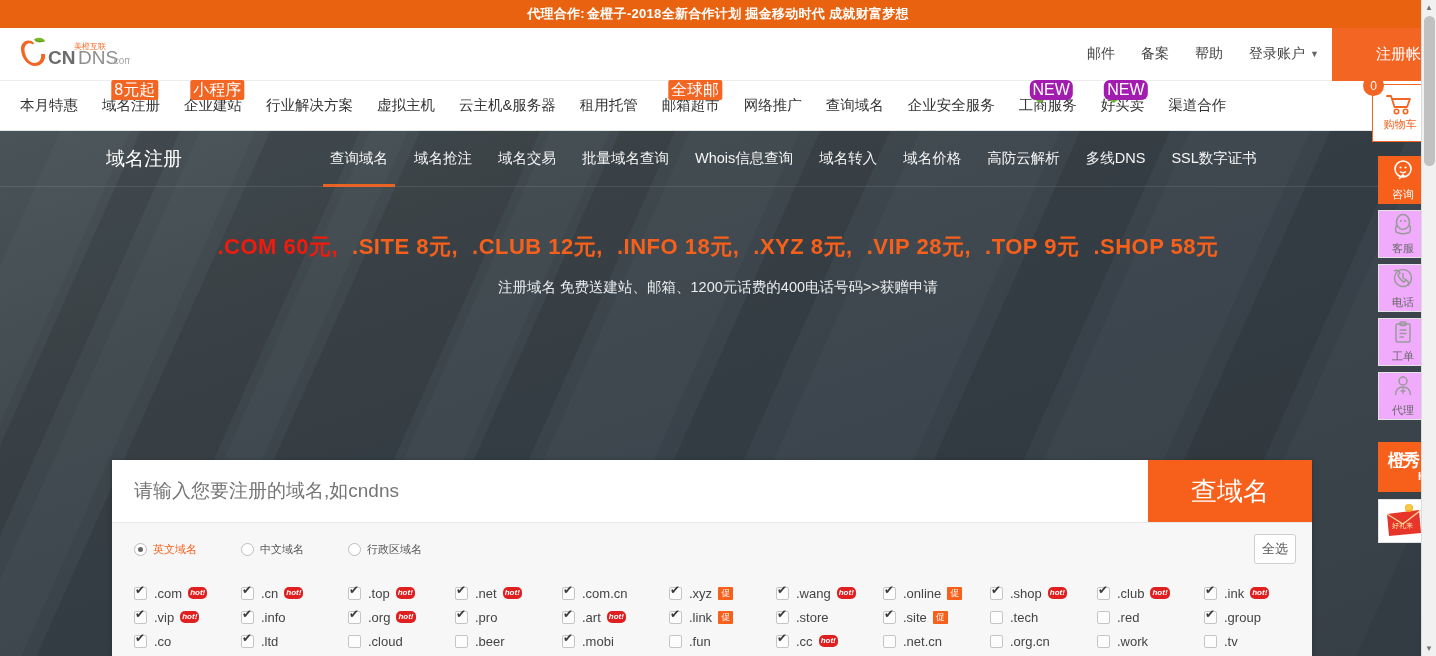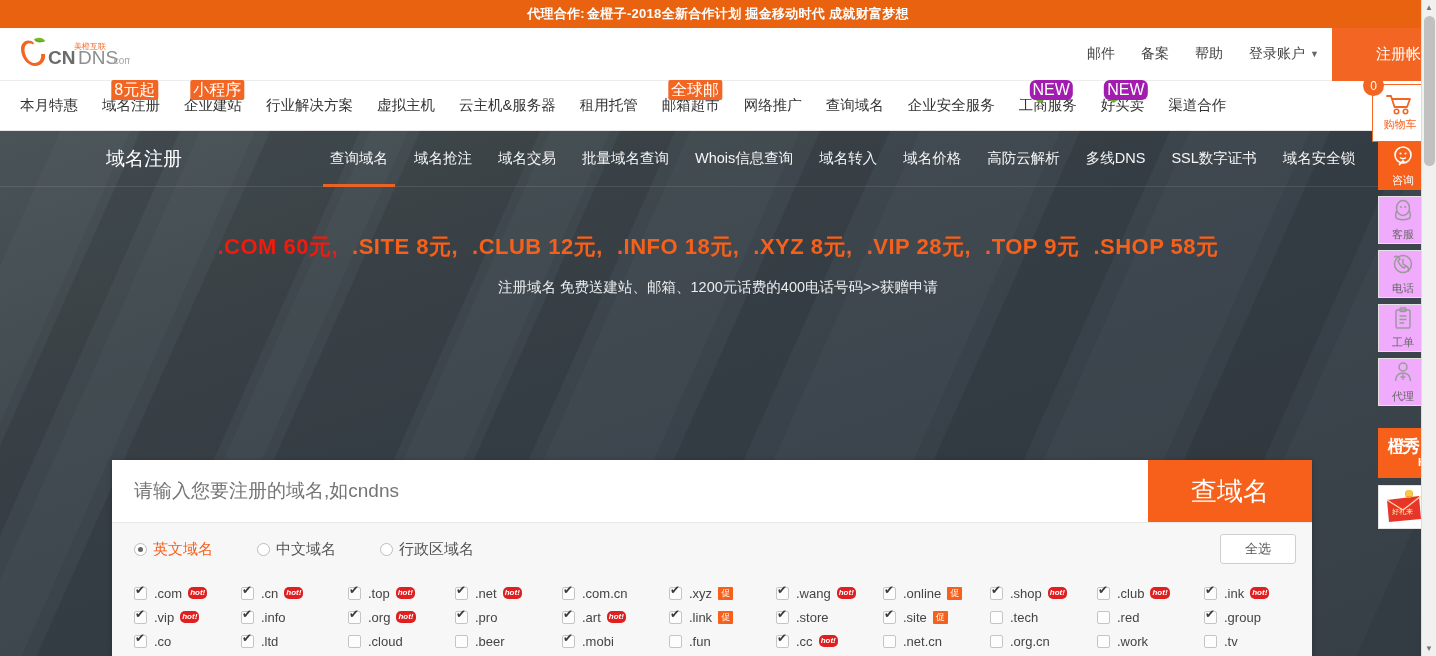--- a/index.html
+++ b/index.html
@@ -140,33 +140,33 @@
   }
   .searchbtn {
     width: 164px; background: #f7601a; color: #fff; border: none;
     font-size: 26px; cursor: pointer; font-family: "Liberation Sans", sans-serif;
   }
   .optionsbar {
     background: #f7f7f7; border-top: 1px solid #e8e8e8;
     display: flex; align-items: center; padding: 11px 16px 11px 22px;
   }
   .radio-group { display: flex; align-items: center; gap: 44px; }
-  .radio-item { display: flex; align-items: center; font-size: 15px; color: #555; cursor: pointer; }
+  .radio-item { display: flex; align-items: center; font-size: 11px; color: #555; cursor: pointer; }
   .radio-item .dot {
     width: 13px; height: 13px; border-radius: 50%; border: 1px solid #bdbdbd;
     background: #fff; margin-right: 6px; position: relative; flex: none;
   }
   .radio-item.sel .dot::after {
     content: ""; position: absolute; left: 3px; top: 3px; width: 5px; height: 5px;
     border-radius: 50%; background: #666;
   }
   .radio-item.sel { color: #f7601a; }
   .selectall {
     margin-left: auto; border: 1px solid #cfcfcf; background: #fff; border-radius: 3px;
-    font-size: 13px; color: #555; padding: 5px 24px; cursor: pointer;
+    font-size: 13px; color: #555; padding: 5px 7px; cursor: pointer;
     font-family: "Liberation Sans", sans-serif;
   }
 
   .tldgrid {
     background: #f7f7f7; padding: 6px 0 16px 22px;
     display: grid; grid-template-columns: repeat(12, 105px); column-gap: 0; row-gap: 0;
   }
   .tld {
     display: flex; align-items: center; height: 24px; font-size: 13px; color: #444;
     cursor: pointer; white-space: nowrap;
@@ -183,21 +183,21 @@
   .bdg-hot {
     background: #e02020; color: #fff; font-size: 8px; line-height: 1;
     padding: 2px 2px; border-radius: 5px; font-weight: bold; font-style: italic;
   }
   .bdg-cu {
     background: #f7601a; color: #fff; font-size: 9px; line-height: 1;
     padding: 2px 3px; border-radius: 1px;
   }
 
   
-  .rail { position: absolute; right: 8px; top: 142px; width: 50px; z-index: 20; }
+  .rail { position: absolute; right: 8px; top: 156px; width: 50px; z-index: 20; }
   .rail-btn {
     width: 50px; height: 48px; background: #f0abfc; border: 1px solid #e3e3e3;
     display: flex; flex-direction: column; align-items: center; justify-content: center;
     margin-bottom: 6px; cursor: pointer;
   }
   .rail-btn .lbl { font-size: 11px; color: #666; margin-top: 2px; }
   .rail-btn.primary { background: #f7601a; border-color: #f7601a; }
   .rail-btn.primary .lbl { color: #fff; }
   .rail-h5 {
     width: 50px; height: 50px; background: #f7601a; margin-top: 22px;
@@ -353,21 +353,20 @@
             <a class="subtab active" href="#">查询域名</a>
             <a class="subtab" href="#">域名抢注</a>
             <a class="subtab" href="#">域名交易</a>
             <a class="subtab" href="#">批量域名查询</a>
             <a class="subtab" href="#">Whois信息查询</a>
             <a class="subtab" href="#">域名转入</a>
             <a class="subtab" href="#">域名价格</a>
             <a class="subtab" href="#">高防云解析</a>
             <a class="subtab" href="#">多线DNS</a>
             <a class="subtab" href="#">SSL数字证书</a>
-            <a class="subtab" href="#">域名安全锁</a>
           </div>
       </div>
 
       <div class="priceline"><span class="red">.COM 60元,</span><span class="sep"></span><span>.SITE 8元,</span><span class="sep"></span><span>.CLUB 12元,</span><span class="sep"></span><span>.INFO 18元,</span><span class="sep"></span><span>.XYZ 8元,</span><span class="sep"></span><span>.VIP 28元,</span><span class="sep"></span><span>.TOP 9元</span><span class="sep"></span><span>.SHOP 58元</span></div>
       <div class="subpromo">注册域名 免费送建站、邮箱、1200元话费的400电话号码&gt;&gt;获赠申请</div>
     </div>
 
     <div class="panel">
       <div class="searchrow">
         <input class="searchbox" type="text" placeholder="请输入您要注册的域名,如cndns" style="">

